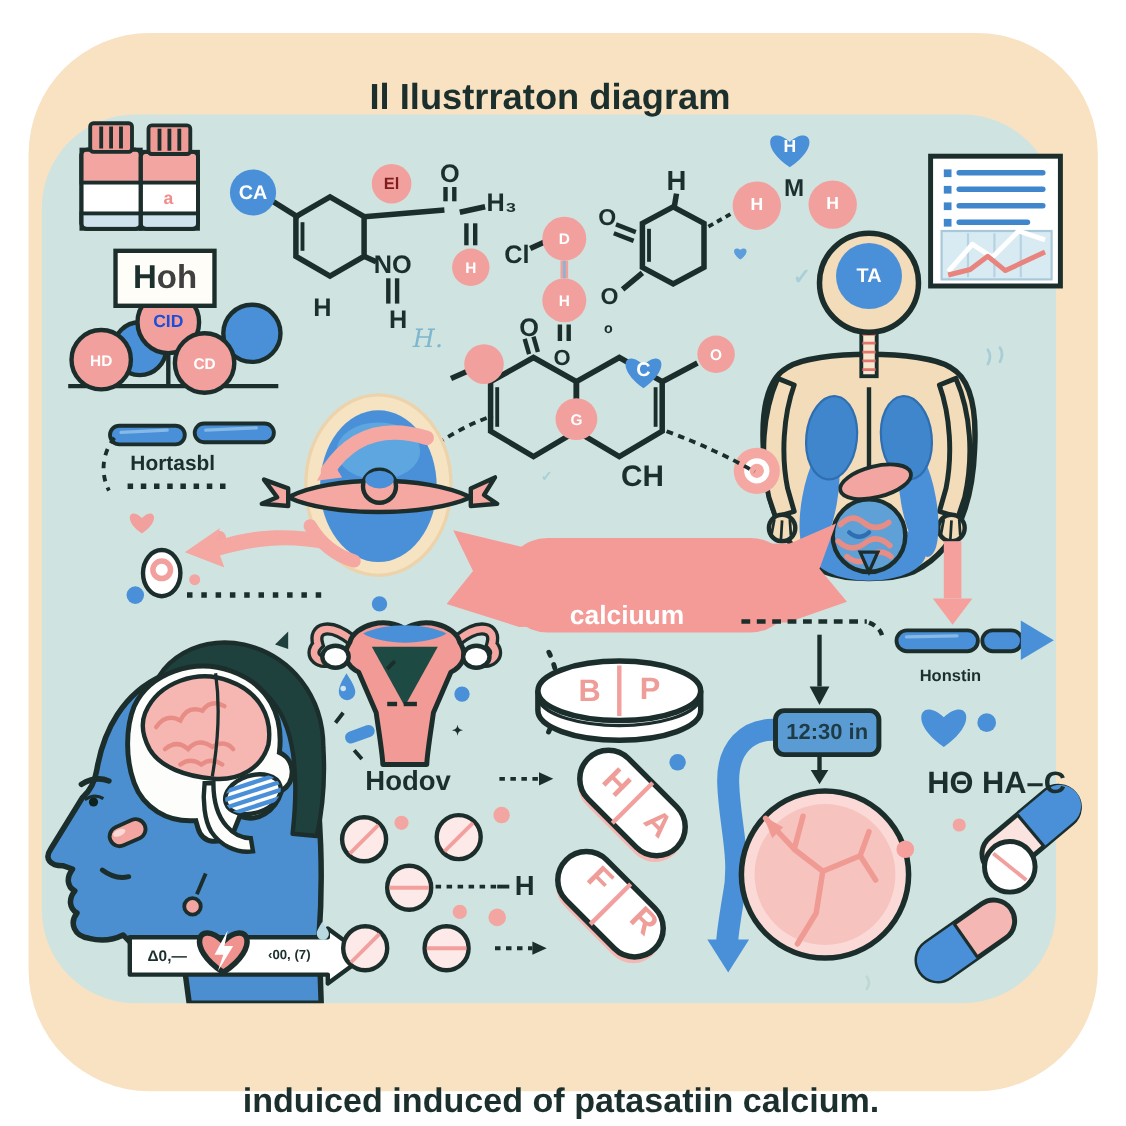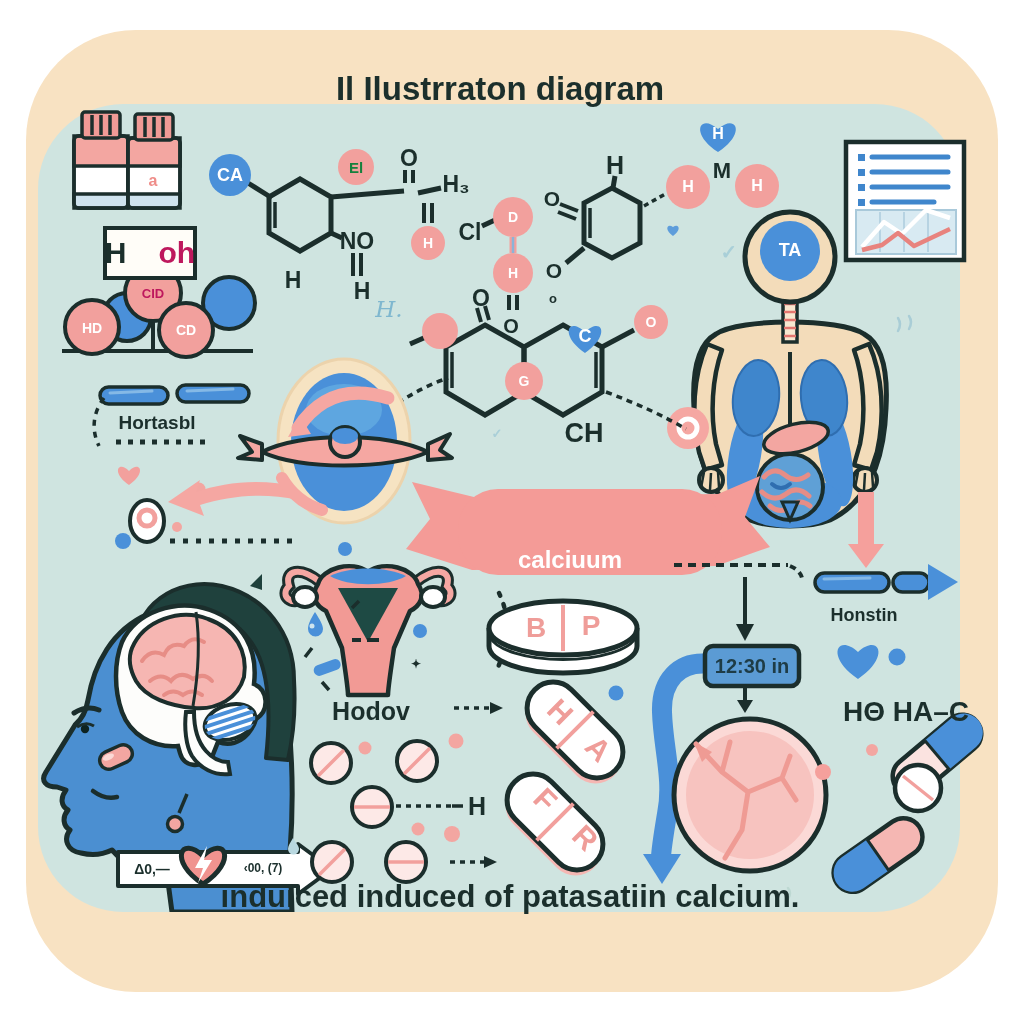--- a/index.html
+++ b/index.html
@@ -4,21 +4,21 @@
 <style>
   html,body{margin:0;padding:0;background:#fff;}
   .canvas{position:relative;width:1024px;height:1024px;background:#ffffff;overflow:hidden;font-family:"Liberation Sans",sans-serif;}
   .peach{position:absolute;left:26px;top:30px;width:972px;height:962px;background:#f8e2c2;border-radius:110px;}
   .panel{position:absolute;left:38px;top:104px;width:922px;height:808px;background:#cfe4e0;border-radius:85px;}
   svg.art{position:absolute;left:0;top:0;}
   .t{position:absolute;transform:translate(-50%,-50%);font-weight:700;color:#1b2f2c;white-space:nowrap;line-height:1;font-family:"Liberation Sans",sans-serif;}
   .rot45{transform:translate(-50%,-50%) rotate(45deg);}
   .script{font-family:"DejaVu Serif",serif;font-style:italic;font-weight:400;}
   .hoh-box{position:absolute;left:103px;top:226px;width:86px;height:46px;background:#fffdf8;border:4px solid #1b2e2c;display:flex;align-items:center;justify-content:center;font-size:30px;font-weight:700;}
-  .hoh-box .dk{color:#1b2f2c;} .hoh-box .pk{color:#be185d;padding-left:32px;}
+  .hoh-box .dk{color:#1b2f2c;} .hoh-box .pk{color:#404040;}
 </style>
 </head>
 <body>
 
 <div class="canvas">
   <div class="peach"></div>
   <div class="panel"></div>
 
   <svg class="art" width="1024" height="1024" viewBox="0 0 1024 1024">
     <defs>
@@ -369,34 +369,34 @@
       <rect x="828" y="836" width="100" height="38" rx="19" fill="#f5b7b3" stroke="#1b2e2c" stroke-width="4.5"></rect>
       <path d="M 878,836 L 847,836 A 19 19 0 0 0 847,874 L 878,874 Z" fill="#4a90d9"></path>
       <line x1="878" y1="836" x2="878" y2="874" stroke="#1b2e2c" stroke-width="3"></line>
     </g>
 
     <path d="M 898,318 q 4,6 0,13 M 909,316 q 4,6 0,13" fill="none" stroke="#a9cdd6" stroke-width="2.5" stroke-linecap="round"></path>
     <path d="M 788,888 q 4,5 0,11" fill="none" stroke="#bdd8d2" stroke-width="2.5" stroke-linecap="round"></path>
   </svg>
 
   <div class="t" style="left:500px;top:88px;font-size:33px;text-align:right;">Il Ilustrraton diagram</div>
-  <div class="t" style="left:510px;top:896px;font-size:31px;text-align:right;">induiced induced of patasatiin calcium.</div>
+  <div class="t" style="left:510px;top:1000px;font-size:31px;text-align:right;">induiced induced of patasatiin calcium.</div>
 
   <div class="hoh-box">
     <span class="dk">H</span>
       <span class="pk">oh</span>
   </div>
   <div class="t" style="left:153px;top:181px;font-size:16px;color:#ef8d89;">a</div>
 
   <div class="t" style="left:92px;top:328px;font-size:14px;color:#fff;">HD</div>
-  <div class="t" style="left:153px;top:293px;font-size:13px;color:#be185d;">CID</div>
+  <div class="t" style="left:153px;top:293px;font-size:16px;color:#1d4ed8;">CID</div>
   <div class="t" style="left:186px;top:330px;font-size:14px;color:#fff;">CD</div>
 
   <div class="t" style="left:230px;top:175px;font-size:18px;color:#fff;text-align:center;">CA</div>
-  <div class="t" style="left:356px;top:167px;font-size:15px;color:#15803d;">El</div>
+  <div class="t" style="left:356px;top:167px;font-size:15px;color:#7f1d1d;">El</div>
   <div class="t" style="left:409px;top:158px;font-size:23px;">O</div>
   <div class="t" style="left:456px;top:184px;font-size:23px;">H₃</div>
   <div class="t" style="left:357px;top:241px;font-size:23px;">NO</div>
   <div class="t" style="left:362px;top:291px;font-size:23px;">H</div>
   <div class="t" style="left:293px;top:280px;font-size:23px;">H</div>
   <div class="t" style="left:428px;top:243px;font-size:14px;color:#fff;">H</div>
 
   <div class="t" style="left:470px;top:232px;font-size:23px;">Cl</div>
   <div class="t" style="left:513px;top:217px;font-size:14px;color:#fff;">D</div>
   <div class="t" style="left:513px;top:273px;font-size:14px;color:#fff;">H</div>
@@ -416,21 +416,21 @@
 
   <div class="t" style="left:481px;top:298px;font-size:23px;">O</div>
   <div class="t" style="left:585px;top:336px;font-size:18px;color:#fff;">C</div>
   <div class="t" style="left:524px;top:381px;font-size:14px;color:#fff;">G</div>
   <div class="t" style="left:651px;top:322px;font-size:14px;color:#fff;">O</div>
   <div class="t" style="left:584px;top:433px;font-size:27px;">CH</div>
   <div class="t script" style="left:389px;top:309px;font-size:23px;color:#7fb7cf;">H.</div>
 
   <div class="t" style="left:157px;top:422px;font-size:19px;text-align:right;">Hortasbl</div>
   <div class="t" style="left:371px;top:711px;font-size:25px;">Hodov</div>
-  <div class="t" style="left:864px;top:615px;font-size:18px;">Honstin</div>
+  <div class="t" style="left:864px;top:615px;font-size:15px;">Honstin</div>
   <div class="t" style="left:752px;top:666px;font-size:20px;color:#1e3c46;">12:30 in</div>
   <div class="t" style="left:864px;top:712px;font-size:28px;margin-left:42px;">HΘ HA–C</div>
 
   <div class="t" style="left:570px;top:560px;font-size:24px;color:#fff;">calciuum</div>
 
   <div class="t" style="left:152px;top:869px;font-size:14px;">Δ0,—</div>
   <div class="t" style="left:263px;top:868px;font-size:12px;">‹00, (7)</div>
   <div class="t" style="left:477px;top:806px;font-size:25px;">H</div>
 
   <div class="t" style="left:536px;top:628px;font-size:28px;color:#ef9d99;">B</div>

